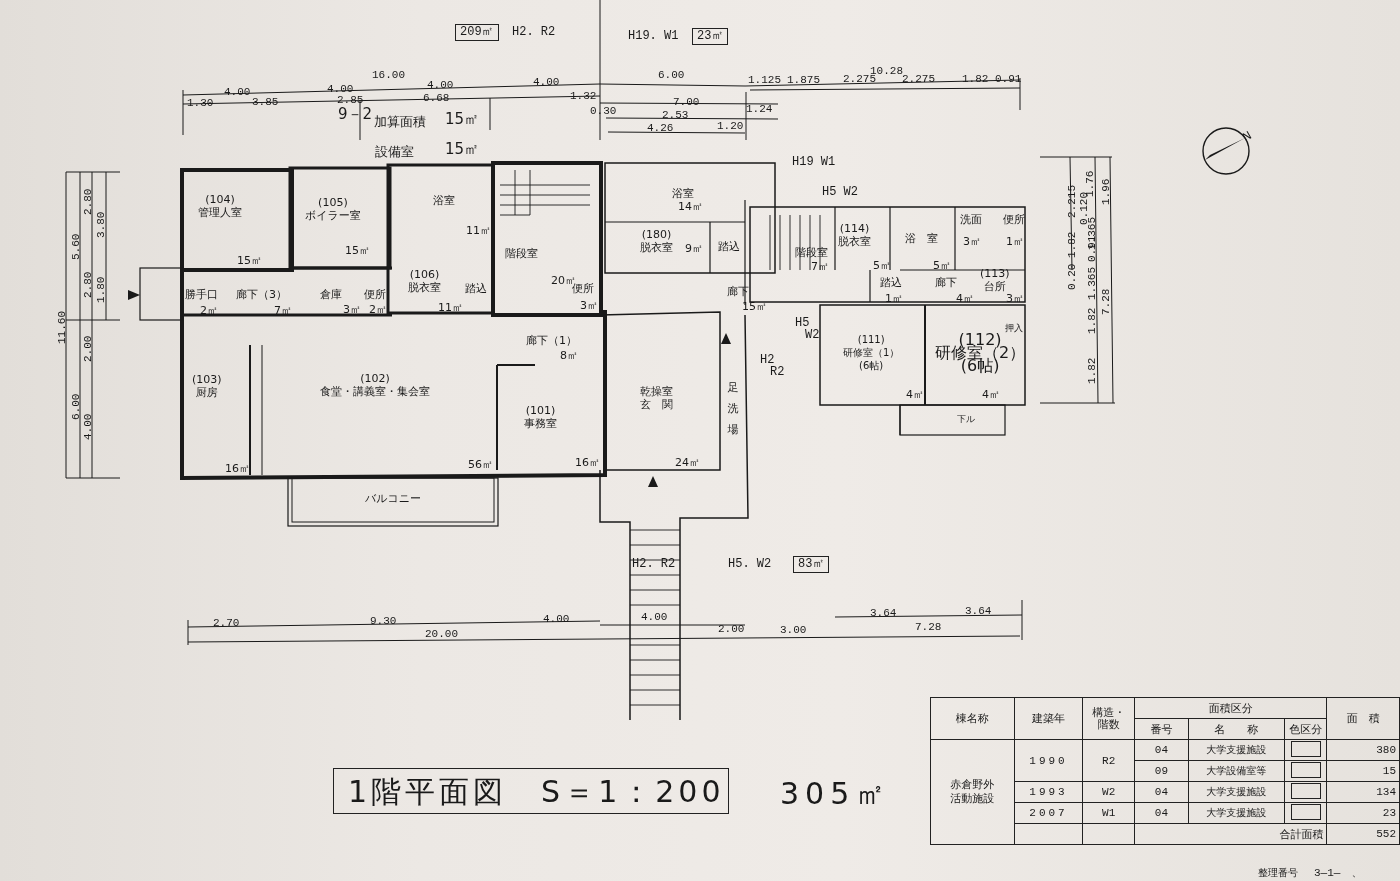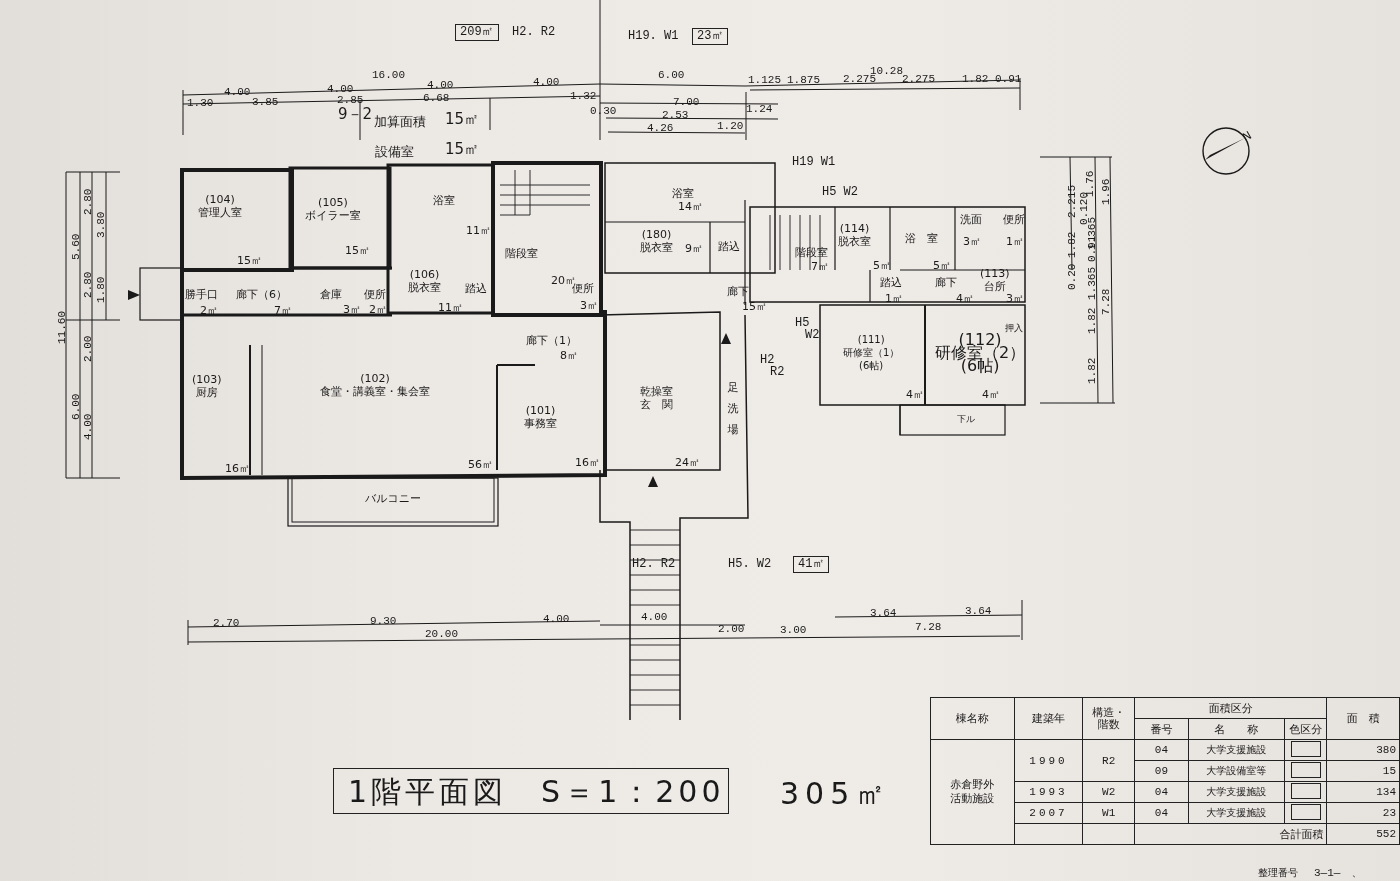--- a/index.html
+++ b/index.html
@@ -218,21 +218,21 @@
 <div class="area" style="left:466px;top:223px;">11㎡</div>
 <div class="lbl" style="left:408px;top:268px;"><span>(106)</span><br><span>脱衣室</span></div>
 <div class="area" style="left:438px;top:300px;">11㎡</div>
 <div class="lbl" style="left:465px;top:282px;">踏込</div>
 <div class="lbl" style="left:505px;top:247px;">階段室</div>
 <div class="area" style="left:538px;top:273px;margin-left:13px;">20㎡</div>
 <div class="lbl" style="left:572px;top:282px;">便所</div>
 <div class="area" style="left:580px;top:298px;">3㎡</div>
 <div class="lbl" style="left:185px;top:288px;">勝手口</div>
 <div class="area" style="left:200px;top:303px;">2㎡</div>
-<div class="lbl" style="left:236px;top:288px;">廊下（6）</div>
+<div class="lbl" style="left:236px;top:288px;">廊下（3）</div>
 <div class="area" style="left:274px;top:303px;">7㎡</div>
 <div class="lbl" style="left:320px;top:288px;">倉庫</div>
 <div class="area" style="left:343px;top:302px;">3㎡</div>
 <div class="lbl" style="left:364px;top:288px;">便所</div>
 <div class="area" style="left:369px;top:302px;">2㎡</div>
 <div class="lbl" style="left:192px;top:373px;"><span>(103)</span><br><span>厨房</span></div>
 <div class="area" style="left:225px;top:461px;">16㎡</div>
 <div class="lbl" style="left:320px;top:372px;"><span>(102)</span><br><span>食堂・講義室・集会室</span></div>
 <div class="area" style="left:468px;top:457px;">56㎡</div>
 <div class="lbl" style="left:526px;top:334px;">廊下（1）</div>
@@ -269,21 +269,21 @@
 <div class="area" style="left:956px;top:291px;">4㎡</div>
 <div class="lbl" style="left:843px;top:333px;font-size:10px;"><span>(111)</span><br><span>研修室（1）</span><br><span>(6帖)</span></div>
 <div class="area" style="left:906px;top:387px;">4㎡</div>
 <div class="lbl" style="left:935px;top:333px;font-size:16px;"><span>(112)</span><br><span>研修室（2）</span><br><span>(6帖)</span></div>
 <div class="area" style="left:982px;top:387px;">4㎡</div>
 <div class="lbl" style="left:1005px;top:322px;font-size:9px;">押入</div>
 <div class="lbl" style="left:957px;top:413px;font-size:9px;">下ル</div>
 
 <div class="dim" style="left:632px;top:559px;font-size:12px;">H2. R2</div>
 <div class="dim" style="left:728px;top:559px;font-size:12px;">H5. W2</div>
-<div class="boxed" style="left:793px;top:556px;">41㎡</div>
+<div class="boxed" style="left:793px;top:556px;">83㎡</div>
 
 <div class="dim" style="left:213px;top:618px;">2.70</div>
 <div class="dim" style="left:370px;top:616px;">9.30</div>
 <div class="dim" style="left:543px;top:614px;">4.00</div>
 <div class="dim" style="left:641px;top:612px;">4.00</div>
 <div class="dim" style="left:870px;top:608px;">3.64</div>
 <div class="dim" style="left:965px;top:606px;">3.64</div>
 <div class="dim" style="left:425px;top:629px;">20.00</div>
 <div class="dim" style="left:718px;top:624px;">2.00</div>
 <div class="dim" style="left:780px;top:625px;">3.00</div>

